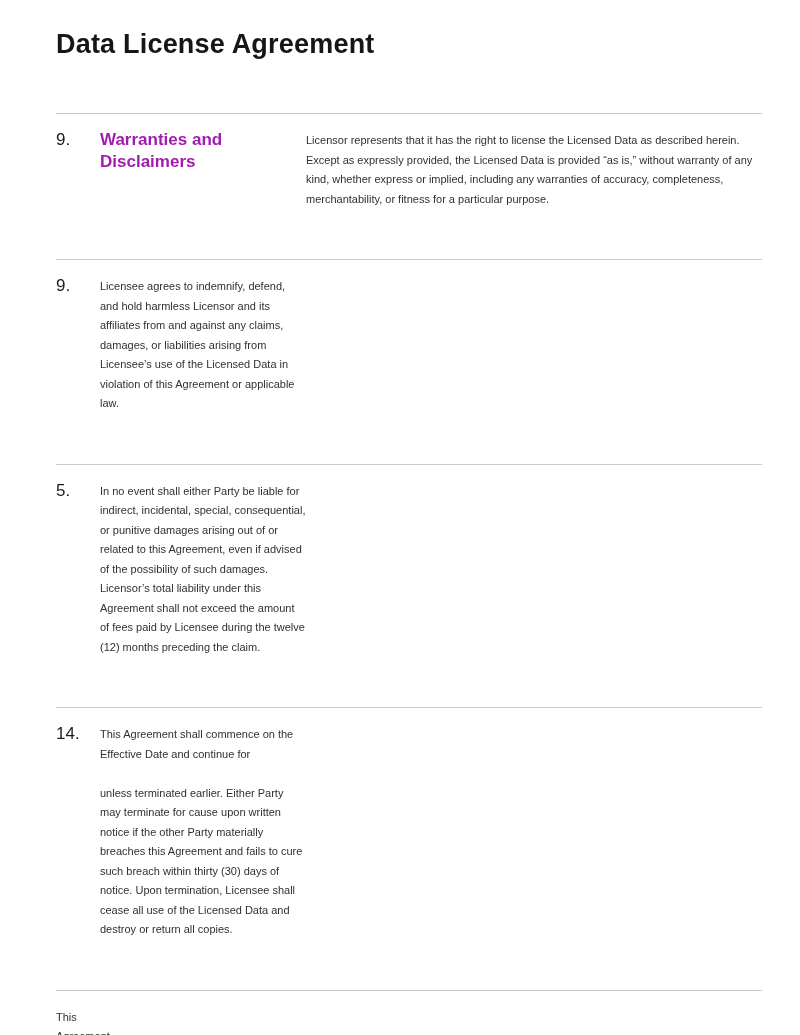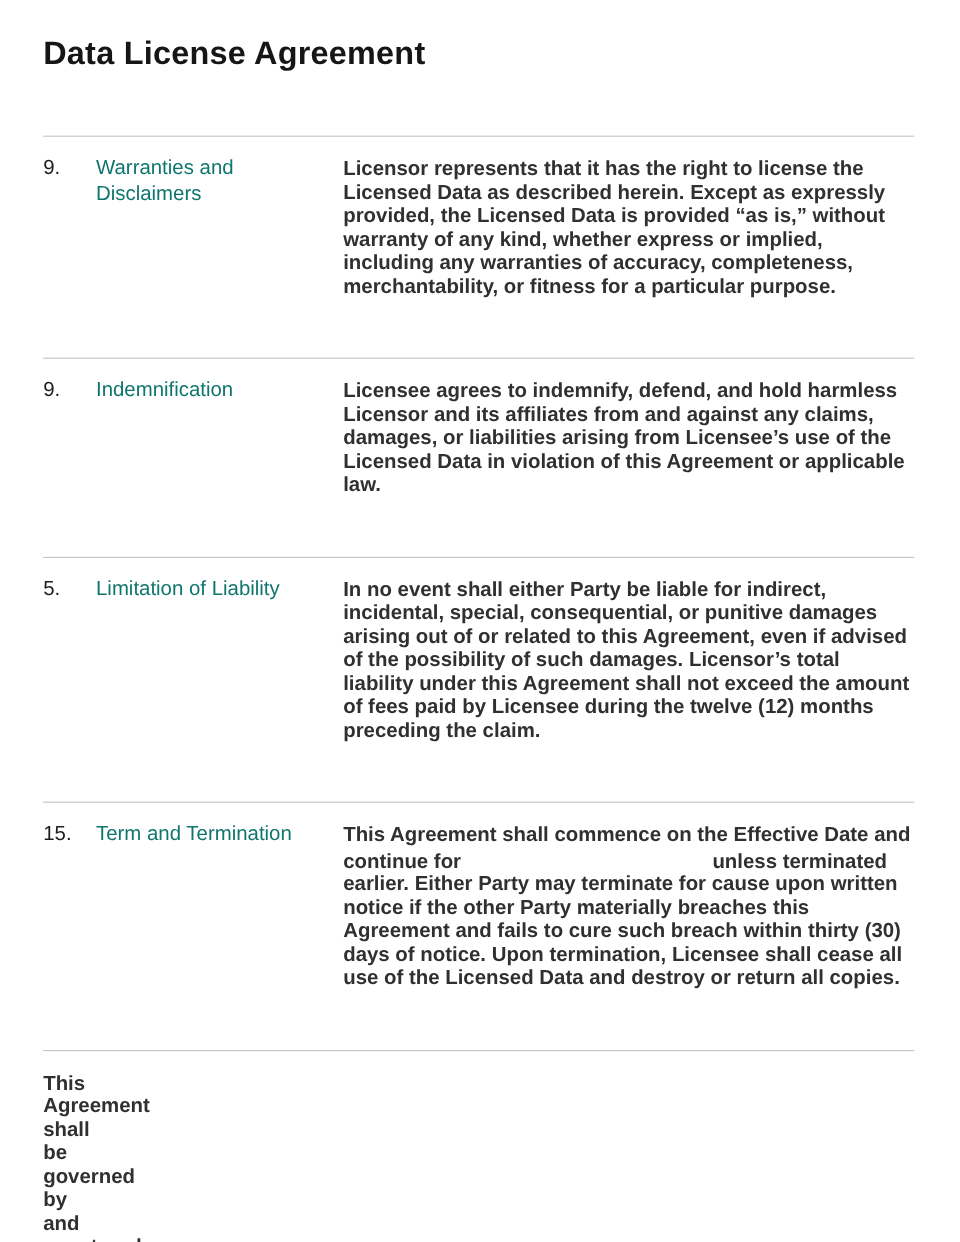--- a/index.html
+++ b/index.html
@@ -6,21 +6,21 @@
   html, body { background: #ffffff; }
   body {
     font-family: "Liberation Sans", sans-serif;
     color: #1a1a1a;
     -webkit-font-smoothing: antialiased;
   }
   .page {
     width: 800px;
     height: 1035px;
     margin: 0 auto;
-    padding: 28px 38px 16px 36px;
+    padding: 28px 38px 16px 56px;
     display: flex;
     flex-direction: column;
     background: #ffffff;
     justify-content: space-between;
   }
   .doc-title {
     font-size: 27px;
     line-height: 33px;
     font-weight: 600;
     letter-spacing: 0.2px;
@@ -36,31 +36,30 @@
   }
   .sec-num {
     font-size: 17px;
     line-height: 22px;
     font-weight: 400;
     color: #1c1c1c;
   }
   .sec-heading {
     font-size: 17px;
     line-height: 22px;
-    font-weight: 400;
-    color: #0f766e;
+    font-weight: 700;
+    color: #a21caf;
     padding-right: 24px;
   }
   .sec-body {
-    font-size: 17px;
+    font-size: 11px;
     line-height: 19.5px;
     color: #303030;
     padding-top: 2px;
     max-width: 476px;
-    font-weight: bold;
   }
   .blank {
     display: inline-block;
     height: 1em;
     vertical-align: baseline;
   }
   .page-footer {
     margin-top: auto;
     border-top: 1px solid #c9c9c9;
     padding-top: 15px;
@@ -84,33 +83,30 @@
   <main>
 
     <section class="section">
       <div class="sec-num">9.</div>
       <h2 class="sec-heading">Warranties and Disclaimers</h2>
       <p class="sec-body">Licensor represents that it has the right to license the Licensed Data as described herein. Except as expressly provided, the Licensed Data is provided “as is,” without warranty of any kind, whether express or implied, including any warranties of accuracy, completeness, merchantability, or fitness for a particular purpose.</p>
     </section>
 
     <section class="section">
       <div class="sec-num">9.</div>
-      <h2 class="sec-heading">Indemnification</h2>
       <p class="sec-body">Licensee agrees to indemnify, defend, and hold harmless Licensor and its affiliates from and against any claims, damages, or liabilities arising from Licensee’s use of the Licensed Data in violation of this Agreement or applicable law.</p>
     </section>
 
     <section class="section">
       <div class="sec-num">5.</div>
-      <h2 class="sec-heading">Limitation of Liability</h2>
       <p class="sec-body">In no event shall either Party be liable for indirect, incidental, special, consequential, or punitive damages arising out of or related to this Agreement, even if advised of the possibility of such damages. Licensor’s total liability under this Agreement shall not exceed the amount of fees paid by Licensee during the twelve (12) months preceding the claim.</p>
     </section>
 
     <section class="section">
-      <div class="sec-num">15.</div>
-      <h2 class="sec-heading">Term and Termination</h2>
+      <div class="sec-num">14.</div>
       <p class="sec-body">This Agreement shall commence on the Effective Date and continue for <span class="blank" style="width: 200px;"></span> unless terminated earlier. Either Party may terminate for cause upon written notice if the other Party materially breaches this Agreement and fails to cure such breach within thirty (30) days of notice. Upon termination, Licensee shall cease all use of the Licensed Data and destroy or return all copies.</p>
     </section>
 
     <section class="section">
       <p class="sec-body">This Agreement shall be governed by and construed in accordance with the laws of the State of <span class="blank" style="width: 225px;"></span> without regard to its conflict of laws principles. Any dispute arising under this Agreement shall be resolved through binding arbitration in <span class="blank" style="width: 220px;"></span> administered by <span class="blank" style="width: 260px;"></span> and judgment on the award may be entered in any court of competent jurisdiction.</p>
     </section>
 
   </main>
 
   <footer class="page-footer">

